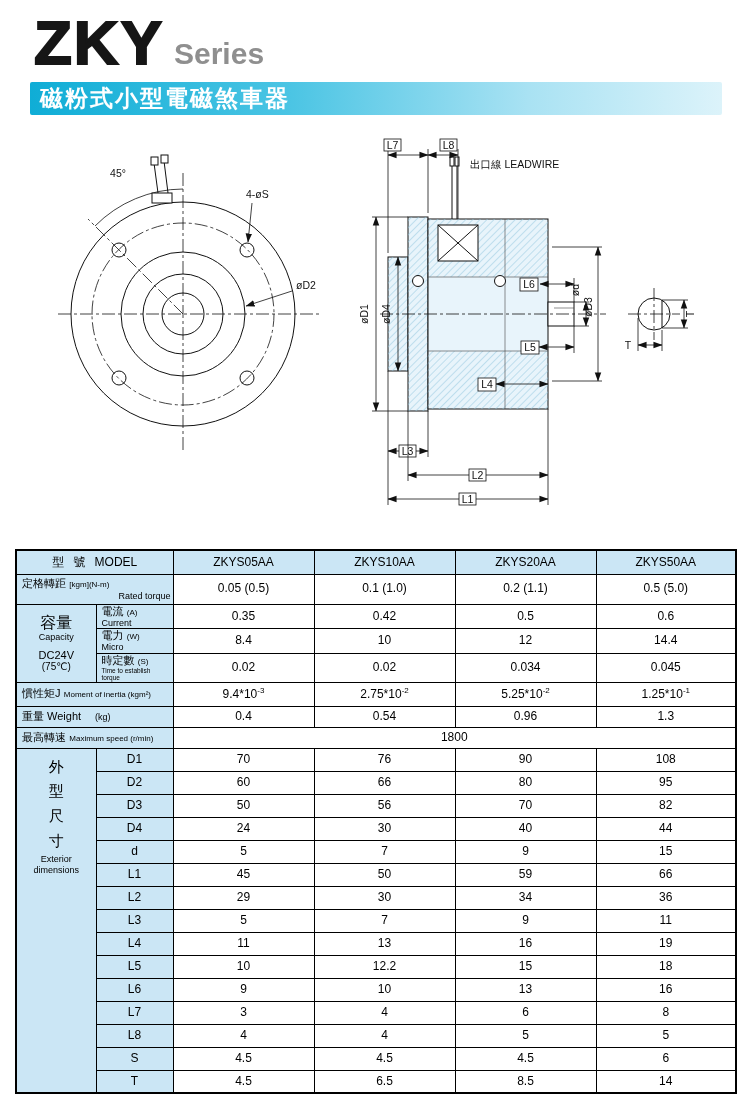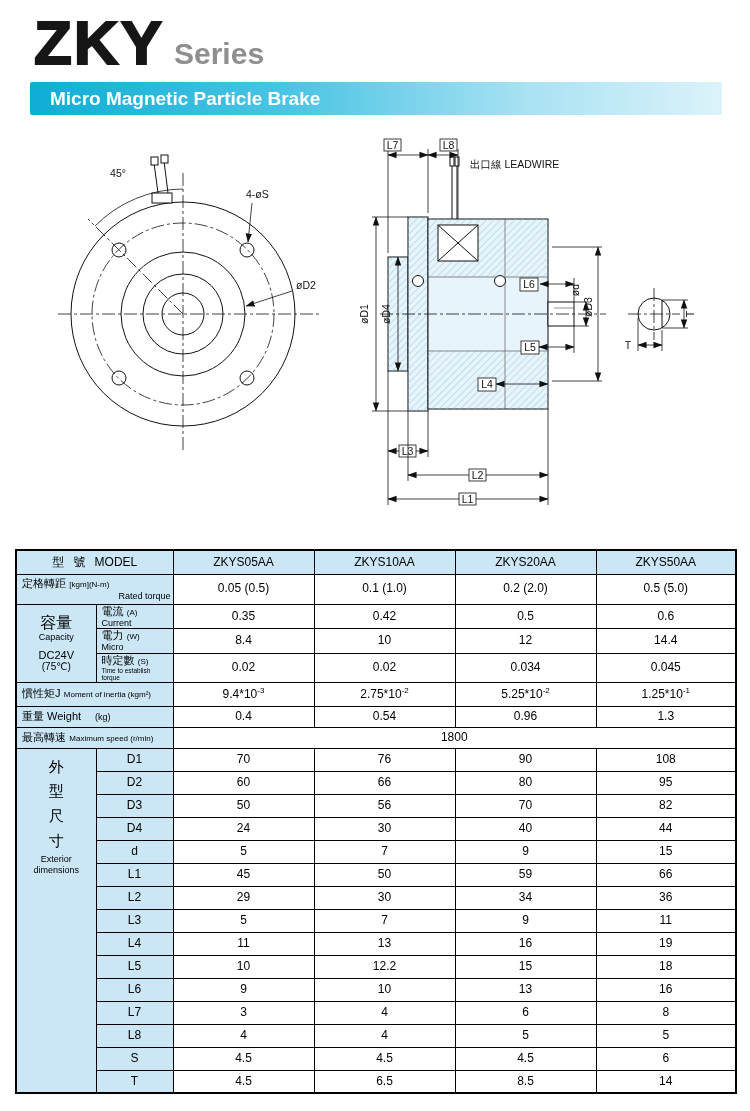--- a/index.html
+++ b/index.html
@@ -62,21 +62,21 @@
 </head>
 <body>
 
 <div class="page">
 
   <div class="header-row">
     <span class="logo">ZKY</span><span class="series">Series</span>
   </div>
 
   <div class="banner">
-    <span class="banner-en">Micro Magnetic Particle Brake</span>
+    <span class="banner-zh">磁粉式小型電磁煞車器</span>
   </div>
 
   <div class="drawing-area">
     <svg class="draw" width="750" height="422" viewBox="0 0 750 422">
       <defs>
         <marker id="ar" viewBox="0 0 10 10" refX="9.5" refY="5" markerWidth="9" markerHeight="9" markerUnits="userSpaceOnUse" orient="auto-start-reverse">
           <path d="M 0 1.4 L 10 5 L 0 8.6 z" fill="#111"></path>
         </marker>
         <pattern id="hatch" width="5" height="5" patternUnits="userSpaceOnUse" patternTransform="rotate(45)">
           <line x1="0" y1="0" x2="0" y2="5" stroke="#93c8e0" stroke-width="1"></line>
@@ -237,21 +237,21 @@
       </tr>
 
       <tr style="height:30px">
         <td colspan="2" class="lbl left">
           <div><span class="zh11">定格轉距</span>
             <span class="tiny">[kgm](N-m)</span></div>
           <div class="small cen">Rated torque</div>
         </td>
         <td class="val">0.05 (0.5)</td>
         <td class="val">0.1 (1.0)</td>
-        <td class="val">0.2 (2.0)</td>
+        <td class="val">0.2 (1.1)</td>
         <td class="val">0.5 (5.0)</td>
       </tr>
 
       <tr style="height:24px">
         <td rowspan="3" class="lbl">
           <div class="cap-zh">容量</div>
           <div class="small">Capacity</div>
           <div class="cap-v">DC24V</div>
           <div class="cap-t">(75℃)</div>
         </td>

